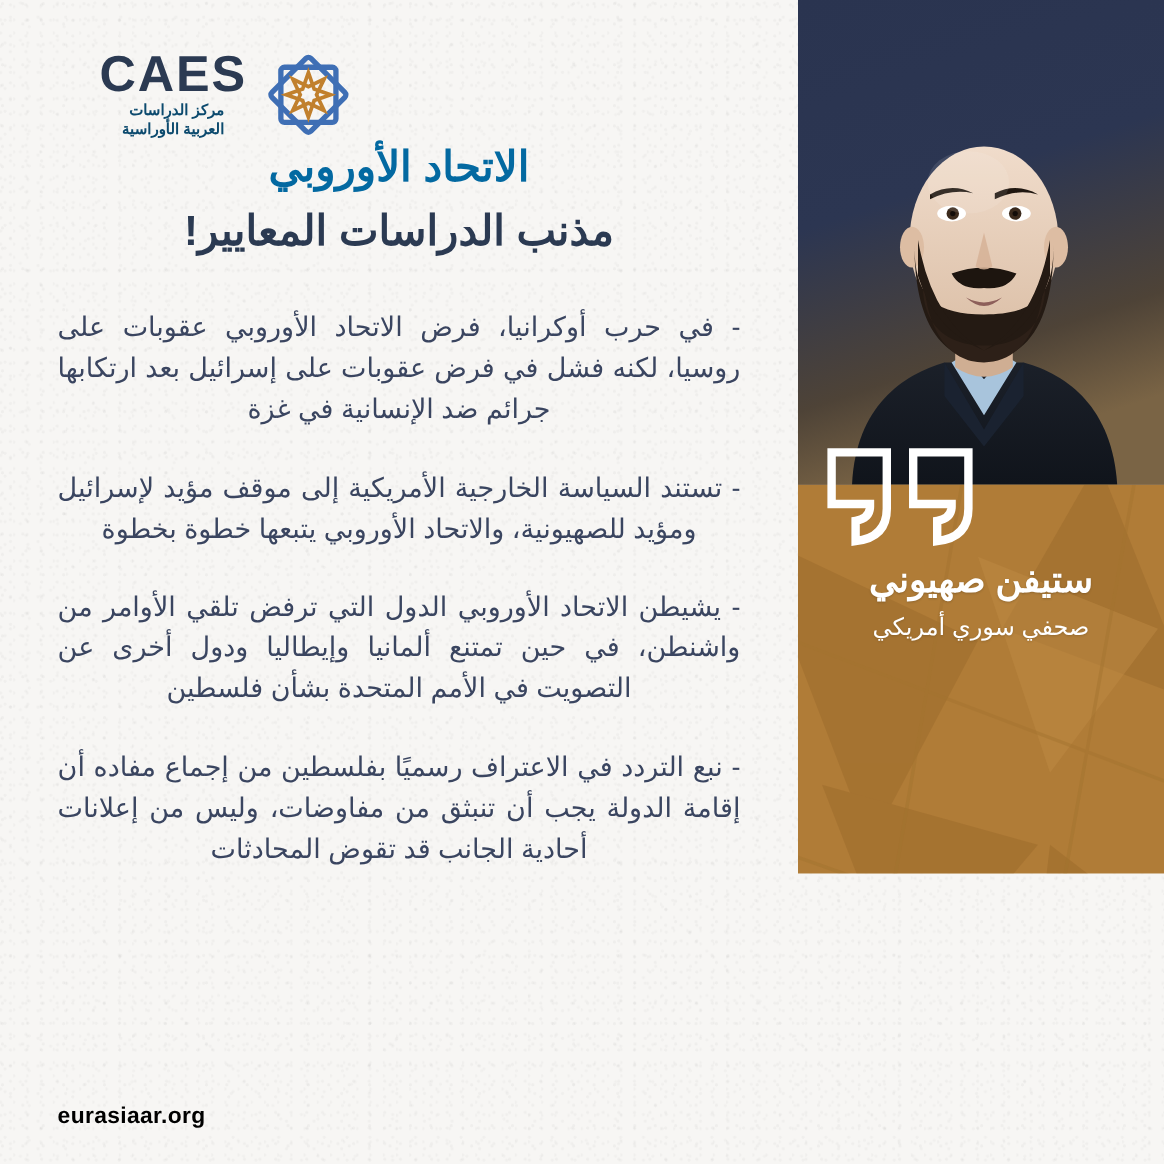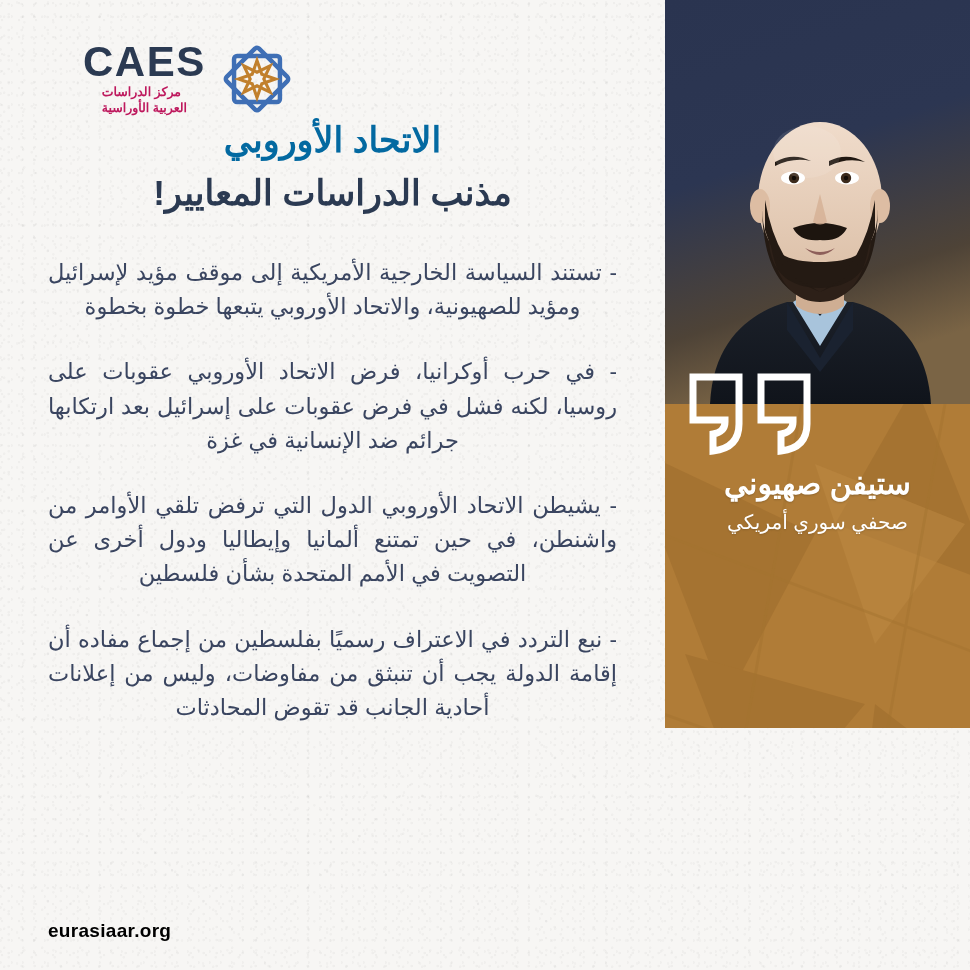--- a/index.html
+++ b/index.html
@@ -46,22 +46,22 @@
     direction:ltr;
     margin-left:39px;
   }
   .logo-text { display:flex; flex-direction:column; align-items:center; }
   .logo-acronym {
     font-size:42px; font-weight:bold; letter-spacing:1.5px;
     color:#2b3a52; line-height:.95;
     font-family:"Liberation Sans", sans-serif;
   }
   .logo-ar {
-    direction:rtl; text-align:left;
-    font-size:12.5px; font-weight:bold; color:#be185d;
+    direction:rtl; text-align:right;
+    font-size:12.5px; font-weight:bold; color:#0c4a6e;
     line-height:1.25; margin-top:3px; letter-spacing:-0.2px;
   }
   .logo-mark { width:74px; height:74px; flex:0 0 74px; }
 
   
   .headline-wrap {
     position:absolute; top:116px; right:48px; left:48px;
     text-align:center;
   }
   .headline-top {
@@ -166,22 +166,22 @@
         </g>
       </svg>
     </div>
 
     <div class="headline-wrap">
       <div class="headline-top">الاتحاد الأوروبي</div>
       <div class="headline-bottom">مذنب الدراسات المعايير!</div>
     </div>
 
     <div class="body-wrap">
+      <p class="para">- في حرب أوكرانيا، فرض الاتحاد الأوروبي عقوبات على روسيا، لكنه فشل في فرض عقوبات على إسرائيل بعد ارتكابها جرائم ضد الإنسانية في غزة</p>
       <p class="para">- تستند السياسة الخارجية الأمريكية إلى موقف مؤيد لإسرائيل ومؤيد للصهيونية، والاتحاد الأوروبي يتبعها خطوة بخطوة</p>
-      <p class="para">- في حرب أوكرانيا، فرض الاتحاد الأوروبي عقوبات على روسيا، لكنه فشل في فرض عقوبات على إسرائيل بعد ارتكابها جرائم ضد الإنسانية في غزة</p>
       <p class="para">- يشيطن الاتحاد الأوروبي الدول التي ترفض تلقي الأوامر من واشنطن، في حين تمتنع ألمانيا وإيطاليا ودول أخرى عن التصويت في الأمم المتحدة بشأن فلسطين</p>
       <p class="para">- نبع التردد في الاعتراف رسميًا بفلسطين من إجماع مفاده أن إقامة الدولة يجب أن تنبثق من مفاوضات، وليس من إعلانات أحادية الجانب قد تقوض المحادثات</p>
     </div>
 
     <div class="footer-url">eurasiaar.org</div>
   </div>
 
   <div class="right-col">
 
     <div class="photo-block">

